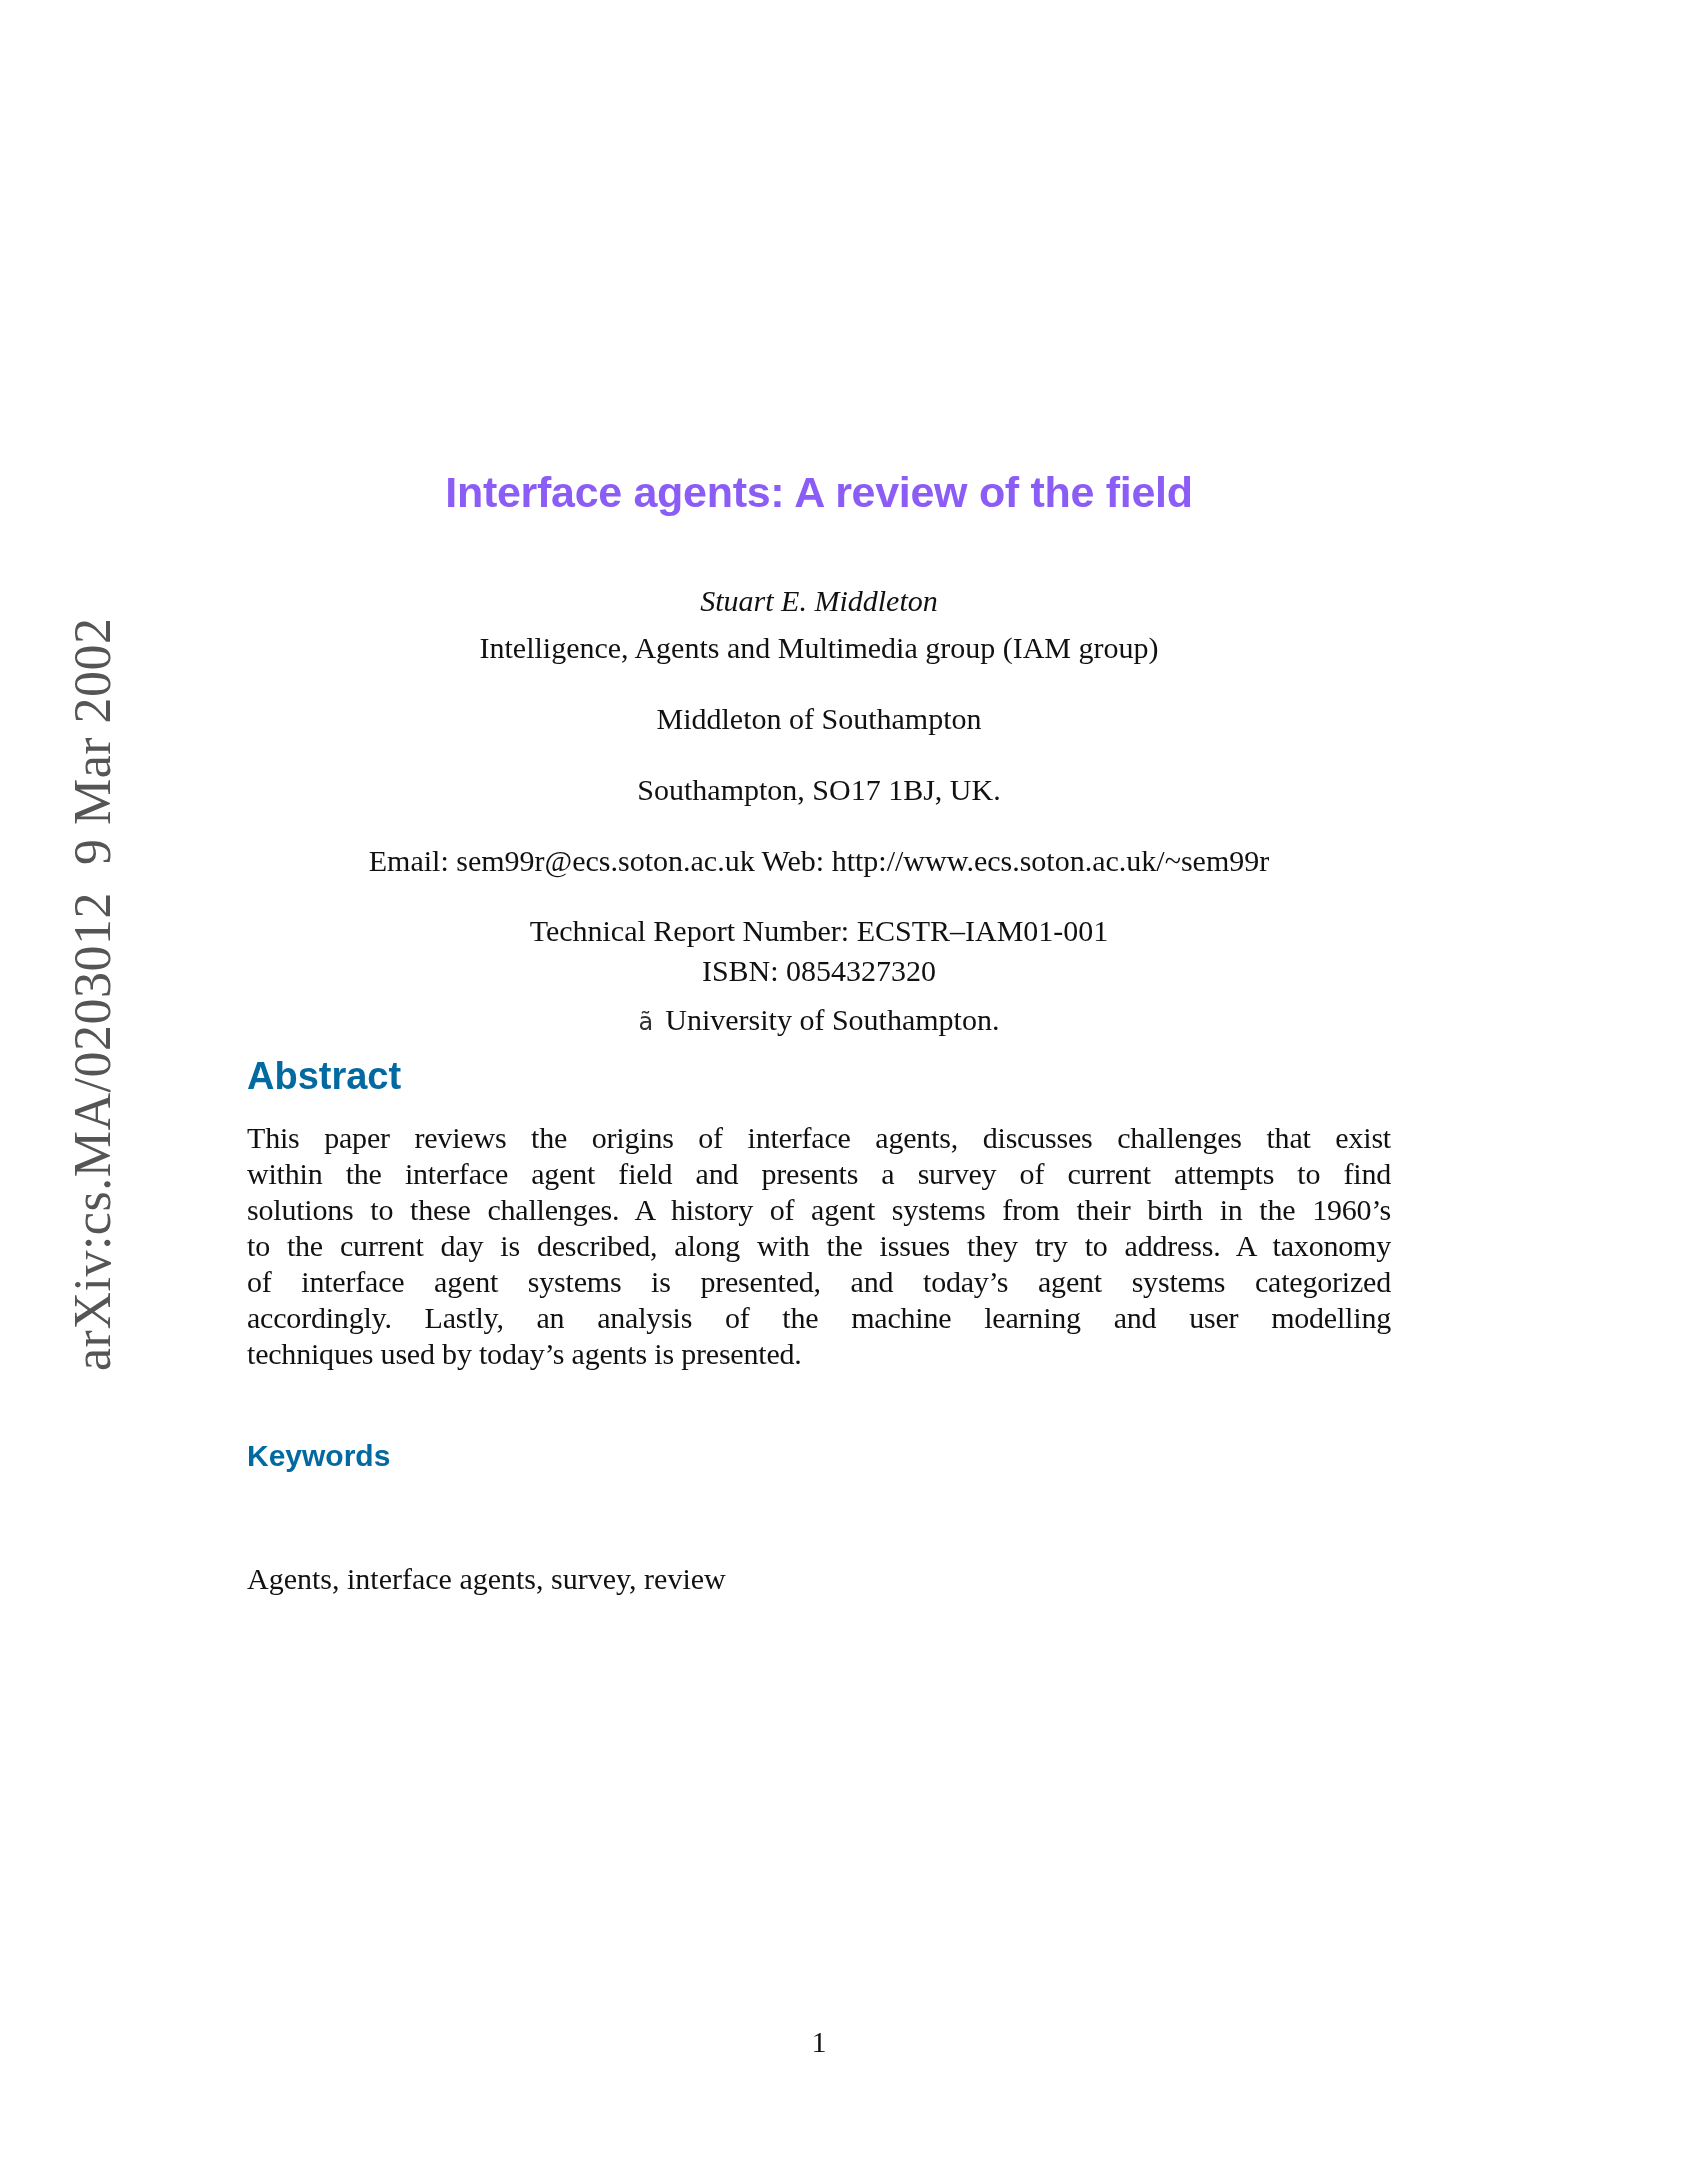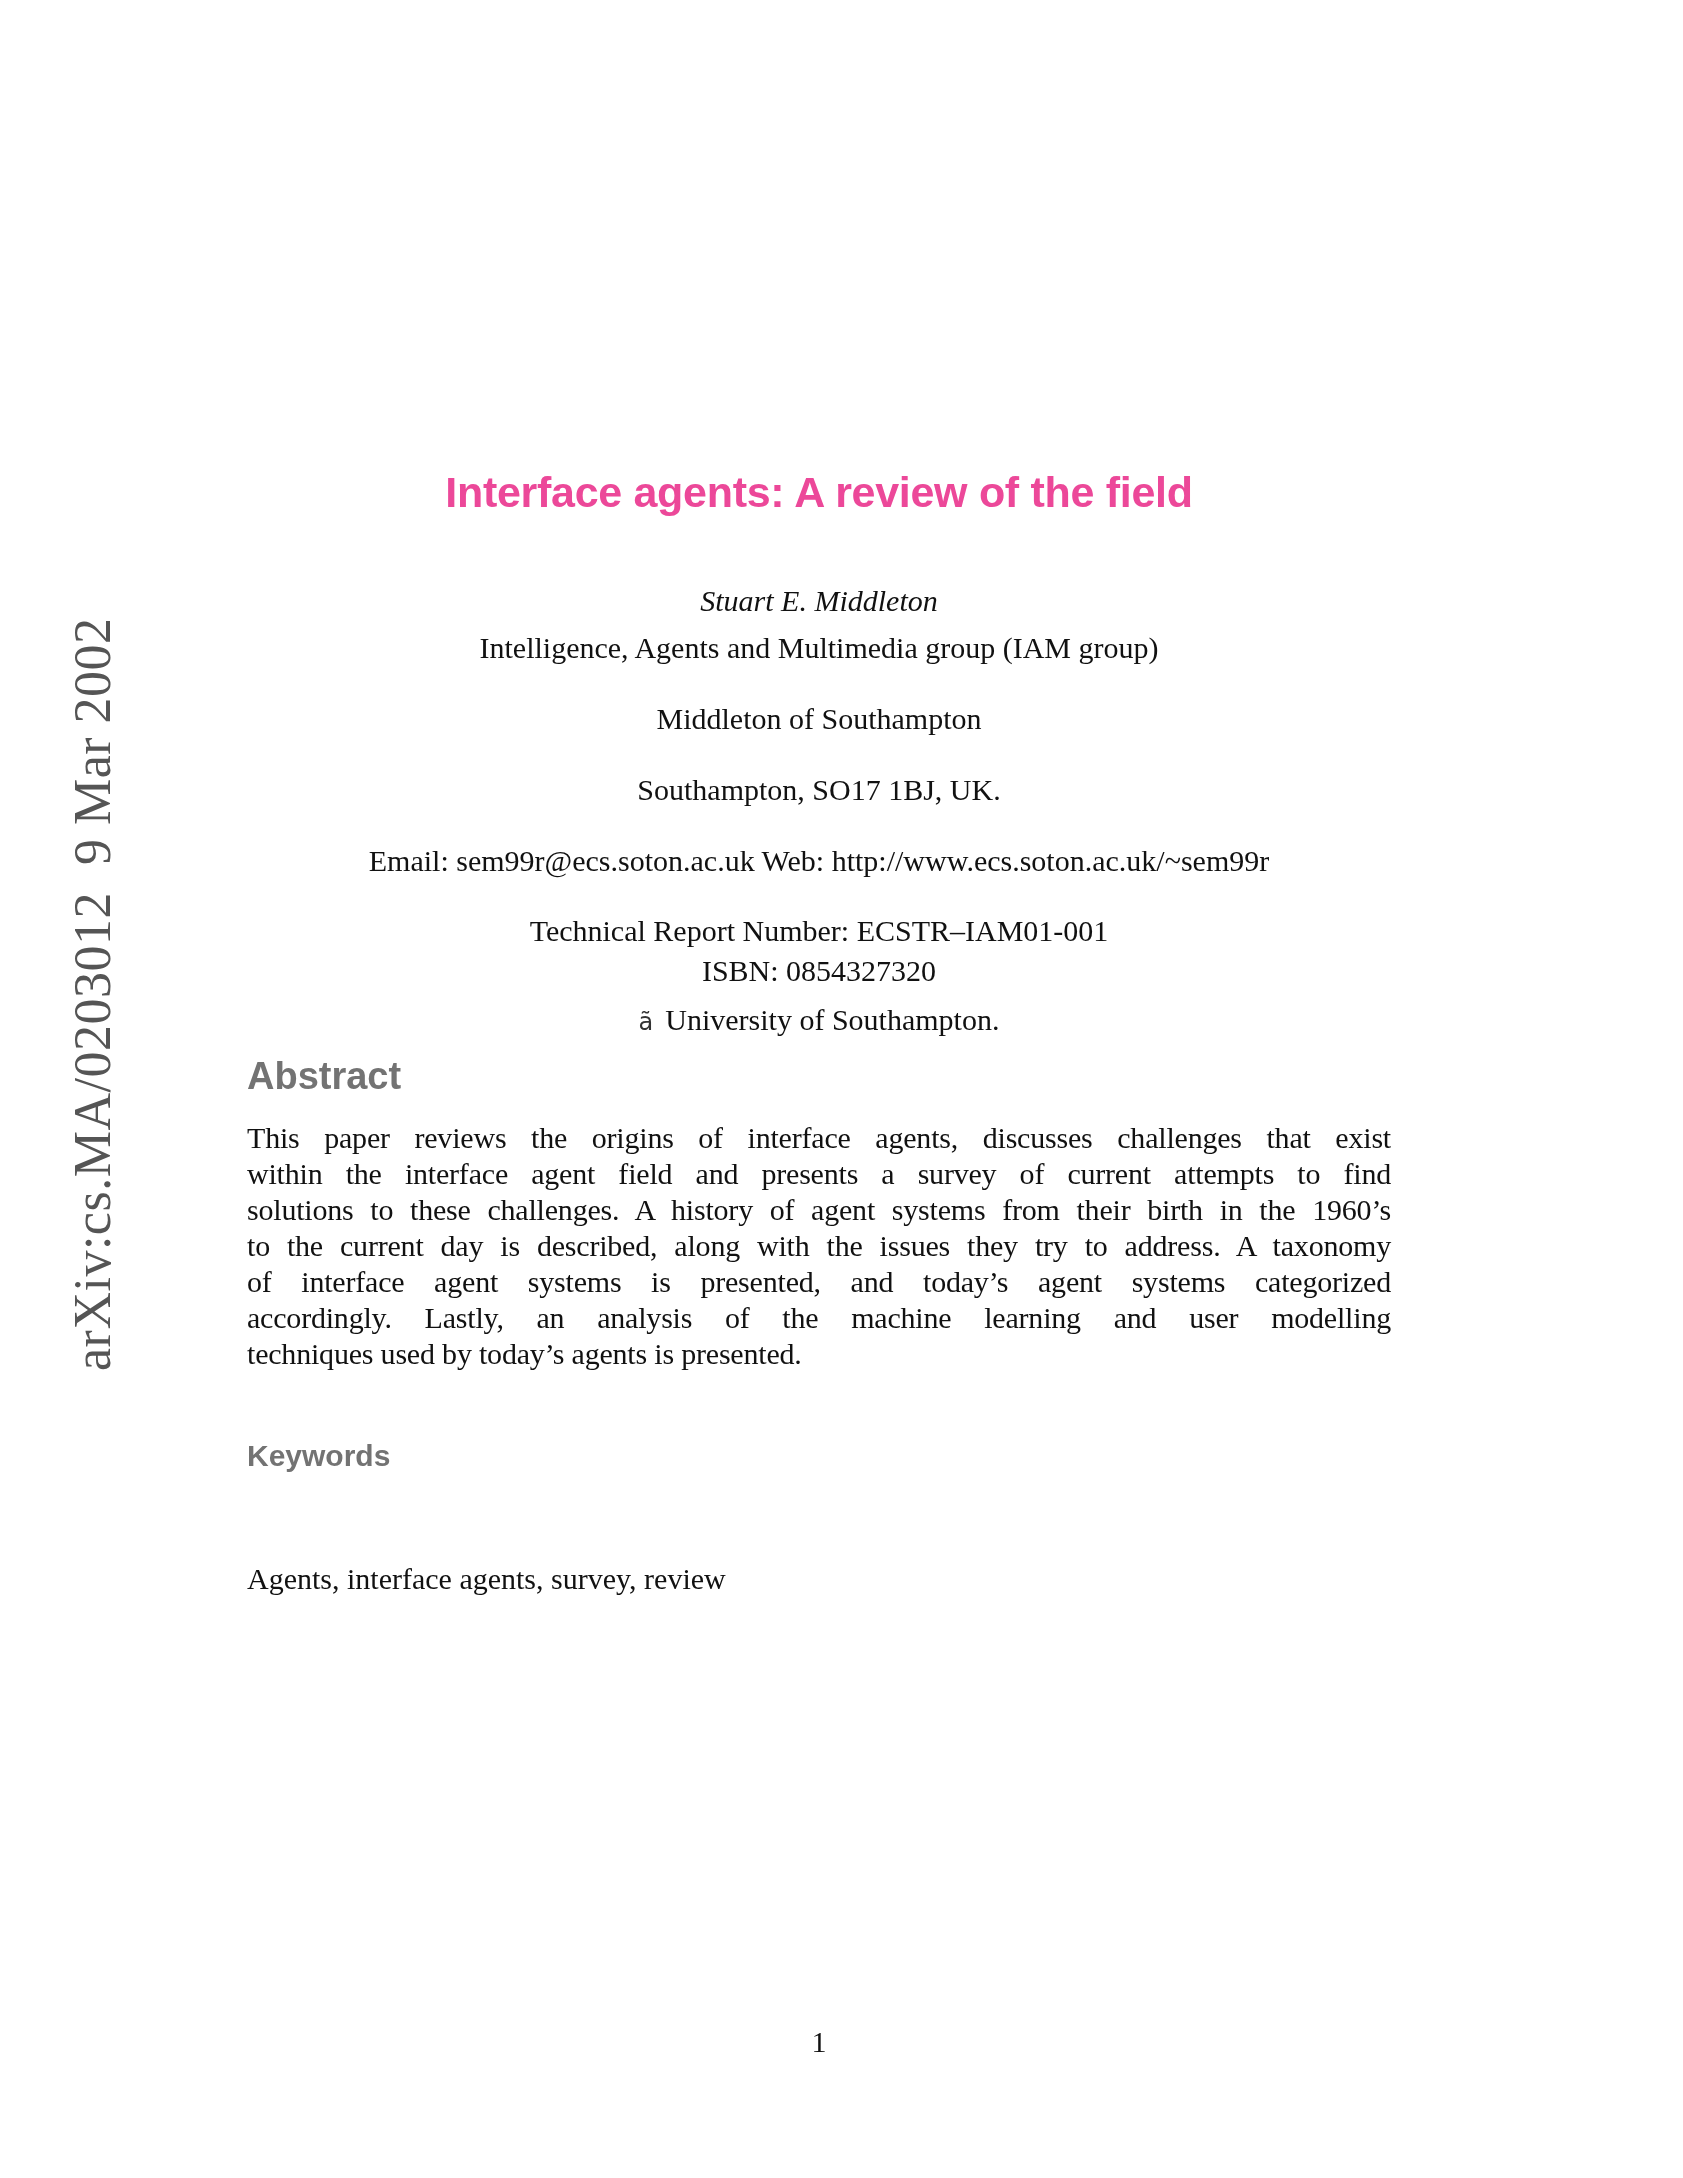--- a/index.html
+++ b/index.html
@@ -22,21 +22,21 @@
       text-align: center;
       white-space: nowrap;
       line-height: 1;
     }
     .title {
       font-family: "Liberation Sans", "DejaVu Sans", sans-serif;
       font-weight: bold;
       font-size: 43px;
       top: 471px;
       letter-spacing: -0.3px;
-      color: #ec4899;
+      color: #8b5cf6;
     }
     .serif-line {
       font-size: 30px;
     }
     .author { top: 586px; font-style: italic; }
     .affil { top: 633px; }
     .univ { top: 704px; }
     .city { top: 775px; }
     .contact { top: 846px; }
     .techreport { top: 916px; }
@@ -47,21 +47,21 @@
       font-size: 24px;
       color: #333333;
       margin-right: 12px;
     }
     .section-heading {
       position: absolute;
       left: 247px;
       font-family: "Liberation Sans", "DejaVu Sans", sans-serif;
       font-weight: bold;
       line-height: 1;
-      color: #737373;
+      color: #0369a1;
     }
     .h-abstract { top: 1057px; font-size: 38px; }
     .h-keywords { top: 1441px; font-size: 30px; }
     .abstract-body {
       position: absolute;
       left: 247px;
       top: 1120px;
       width: 1144px;
       font-size: 30px;
       line-height: 36px;

